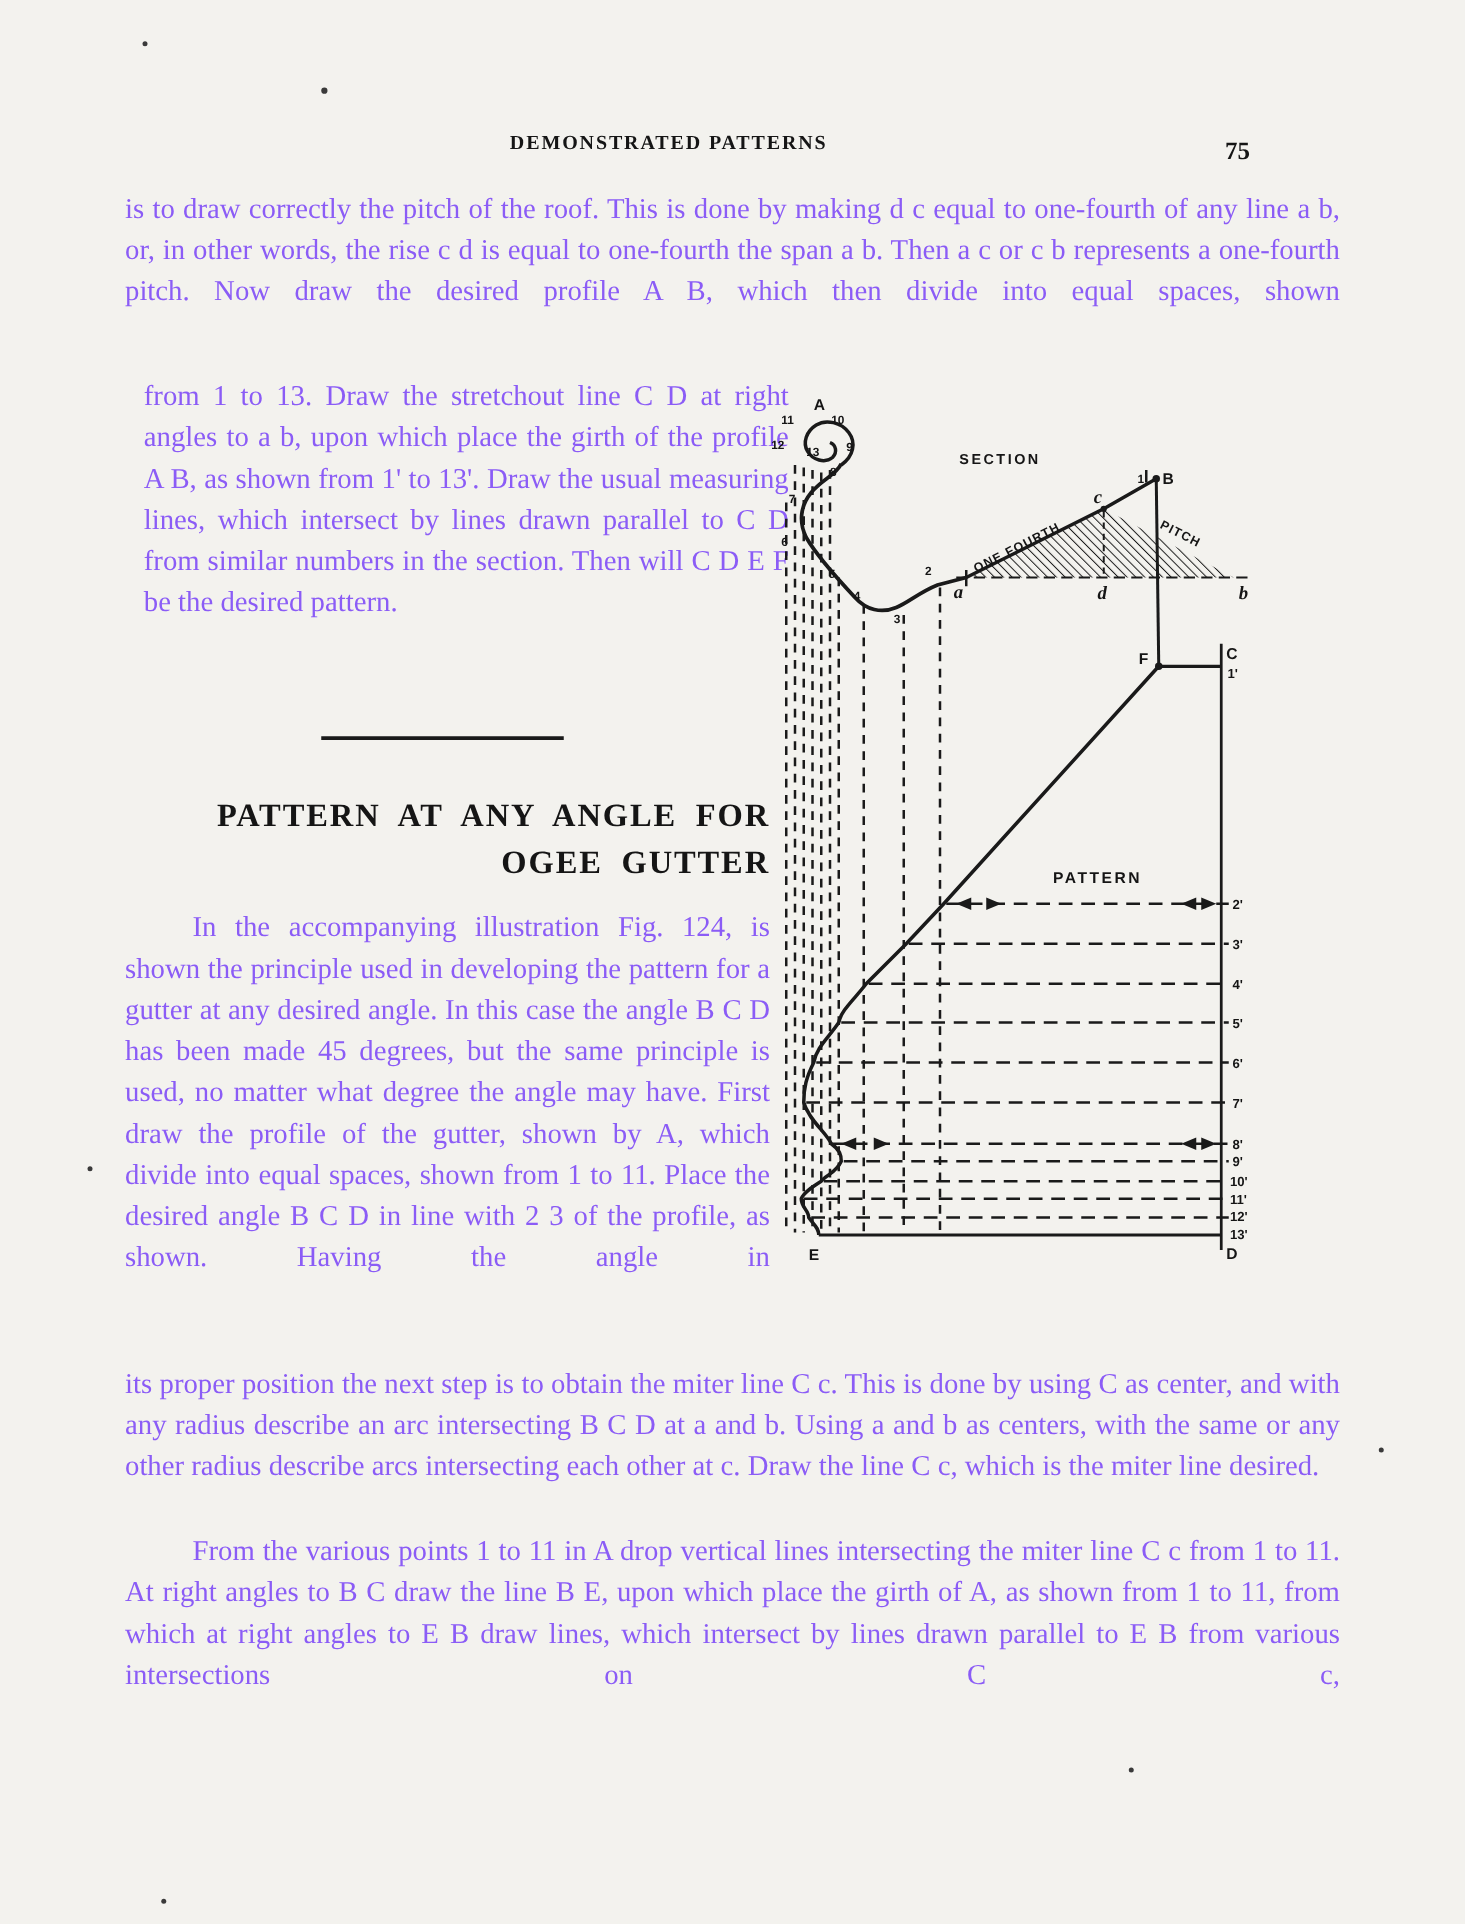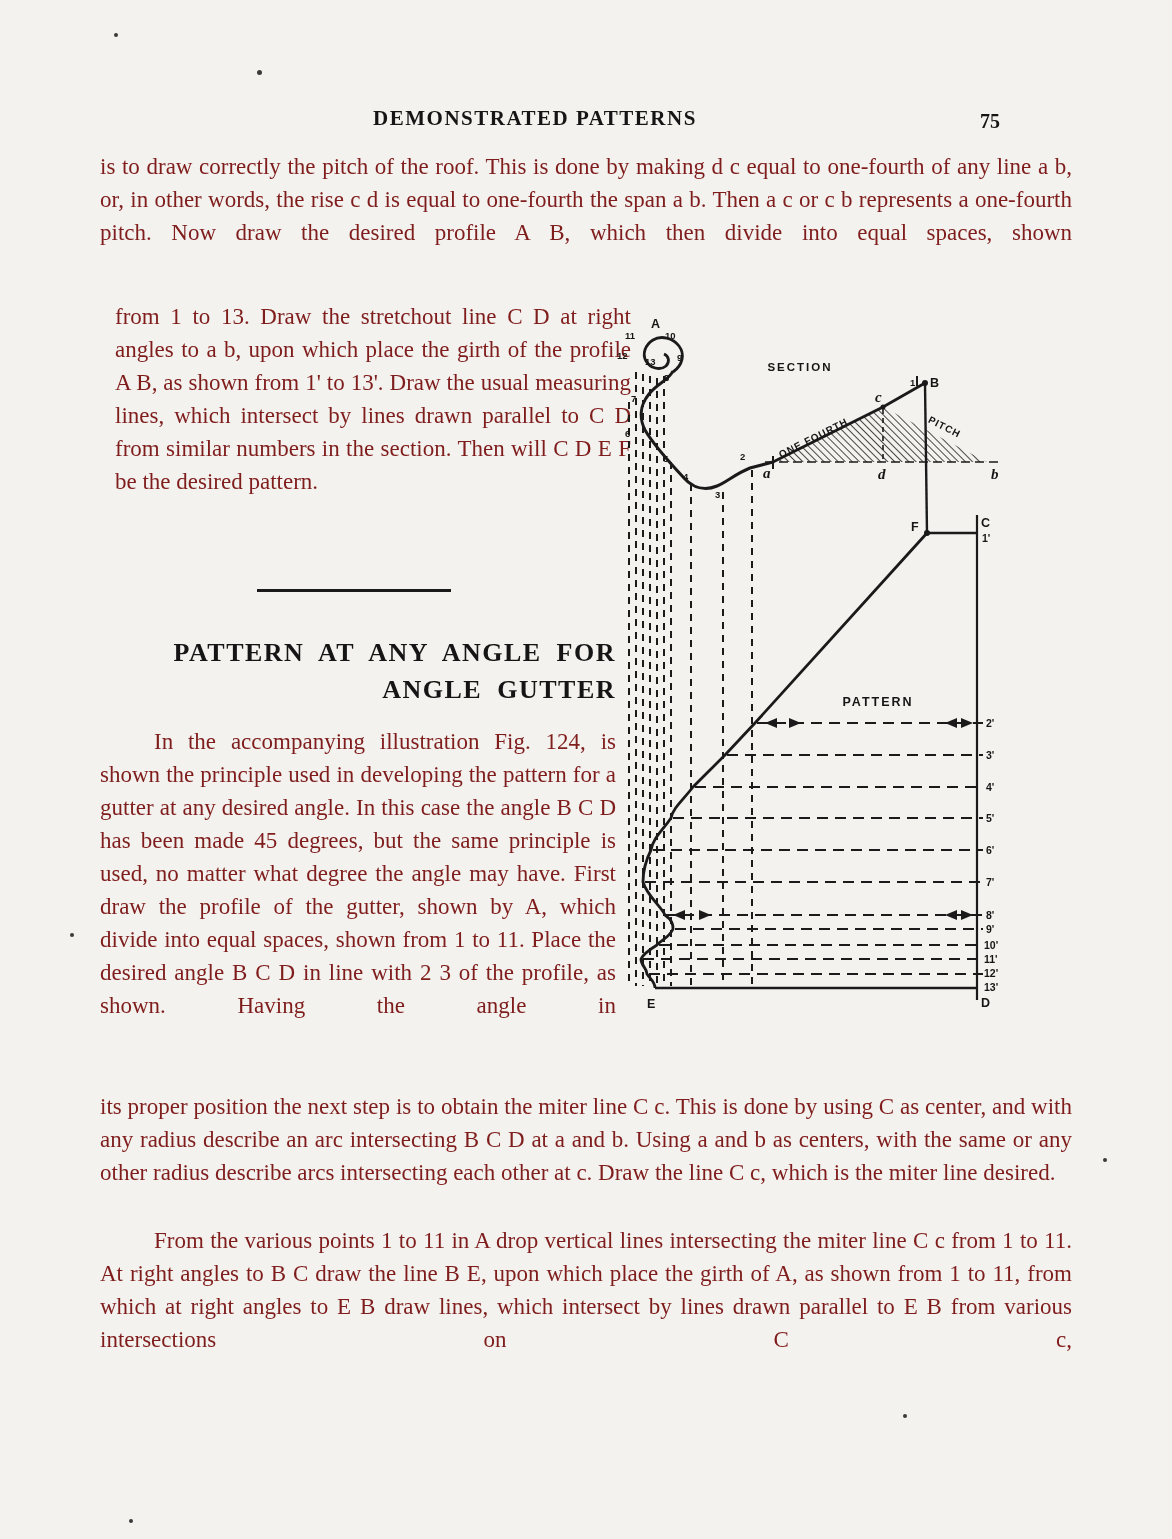--- a/index.html
+++ b/index.html
@@ -9,28 +9,28 @@
     font-family:"Liberation Serif", serif;
     color:#151515;
     position:relative;
     overflow:hidden;
   }
   .abs{position:absolute;}
   .para{
     font-size:23px;
     line-height:33px;
     text-align:justify;
-    color:#7f1d1d;
+    color:#8b5cf6;
   }
   .justify-last{text-align-last:justify;}
   .indent{text-indent:54px;}
   #running-header{
     left:100px;top:106px;width:870px;
     text-align:center;
-    font-weight:bold;font-size:21px;letter-spacing:1.5px;
+    font-weight:bold;font-size:16px;letter-spacing:1.5px;
   }
   #page-number{
     left:980px;top:110px;width:60px;
     font-weight:bold;font-size:20px;text-align:left;
   }
   #para-1-full{left:100px;top:150px;width:972px;}
   #para-1-wrap{left:115px;top:300px;width:516px;}
   #divider{
     left:257px;top:589px;width:194px;height:3px;background:#1a1a1a;
   }
@@ -64,21 +64,21 @@
 <div class="abs" id="running-header">DEMONSTRATED PATTERNS</div>
 <div class="abs" id="page-number">75</div>
 
 <div class="abs para justify-last" id="para-1-full">is to draw correctly the pitch of the roof.  This is done by making d c equal to one-fourth of any line a b, or, in other words, the rise c d is equal to one-fourth the span a b.  Then a c or c b represents a one-fourth pitch.  Now draw the desired profile A B, which then divide into equal spaces, shown</div>
 <div class="abs para" id="para-1-wrap">from 1 to 13.  Draw the stretchout line C D at right angles to a b, upon which place the girth of the profile A B, as shown from 1' to 13'.  Draw the usual measuring lines, which intersect by lines drawn par­allel to C D from similar numbers in the section.  Then will C D E F be the desired pattern.</div>
 
 <div class="abs" id="divider"></div>
 
 <div class="abs" id="section-heading">
   <div>PATTERN AT ANY ANGLE FOR</div>
-  <div>ANGLE GUTTER</div>
+  <div>OGEE GUTTER</div>
 </div>
 
 <div class="abs para indent justify-last" id="para-2-wrap">In the accompanying illustration Fig. 124, is shown the principle used in develop­ing the pattern for a gutter at any desired angle.  In this case the angle B C D has been made 45 degrees, but the same princi­ple is used, no matter what degree the angle may have.  First draw the profile of the gutter, shown by A, which divide into equal spaces, shown from 1 to 11.  Place the desired angle B C D in line with 2 3 of the profile, as shown.  Having the angle in</div>
 <div class="abs para" id="para-3-full">its proper position the next step is to obtain the miter line C c.  This is done by using C as center, and with any radius describe an arc intersecting B C D at a and b.  Using a and b as centers, with the same or any other radius describe arcs intersecting each other at c.  Draw the line C c, which is the miter line desired.</div>
 <div class="abs para indent justify-last" id="para-4-full">From the various points 1 to 11 in A drop vertical lines intersecting the miter line C c from 1 to 11.  At right angles to B C draw the line B E, upon which place the girth of A, as shown from 1 to 11, from which at right angles to E B draw lines, which intersect by lines drawn parallel to E B from various intersections on C c,</div>
 
 <svg class="abs" id="figure-svg" width="435" height="700" viewBox="0 0 435 700">
   <defs>
     <pattern id="hatch" patternUnits="userSpaceOnUse" width="5" height="5" patternTransform="rotate(-45)">
       <line x1="0" y1="0" x2="0" y2="5" stroke="#1a1a1a" stroke-width="1.6"></line>

